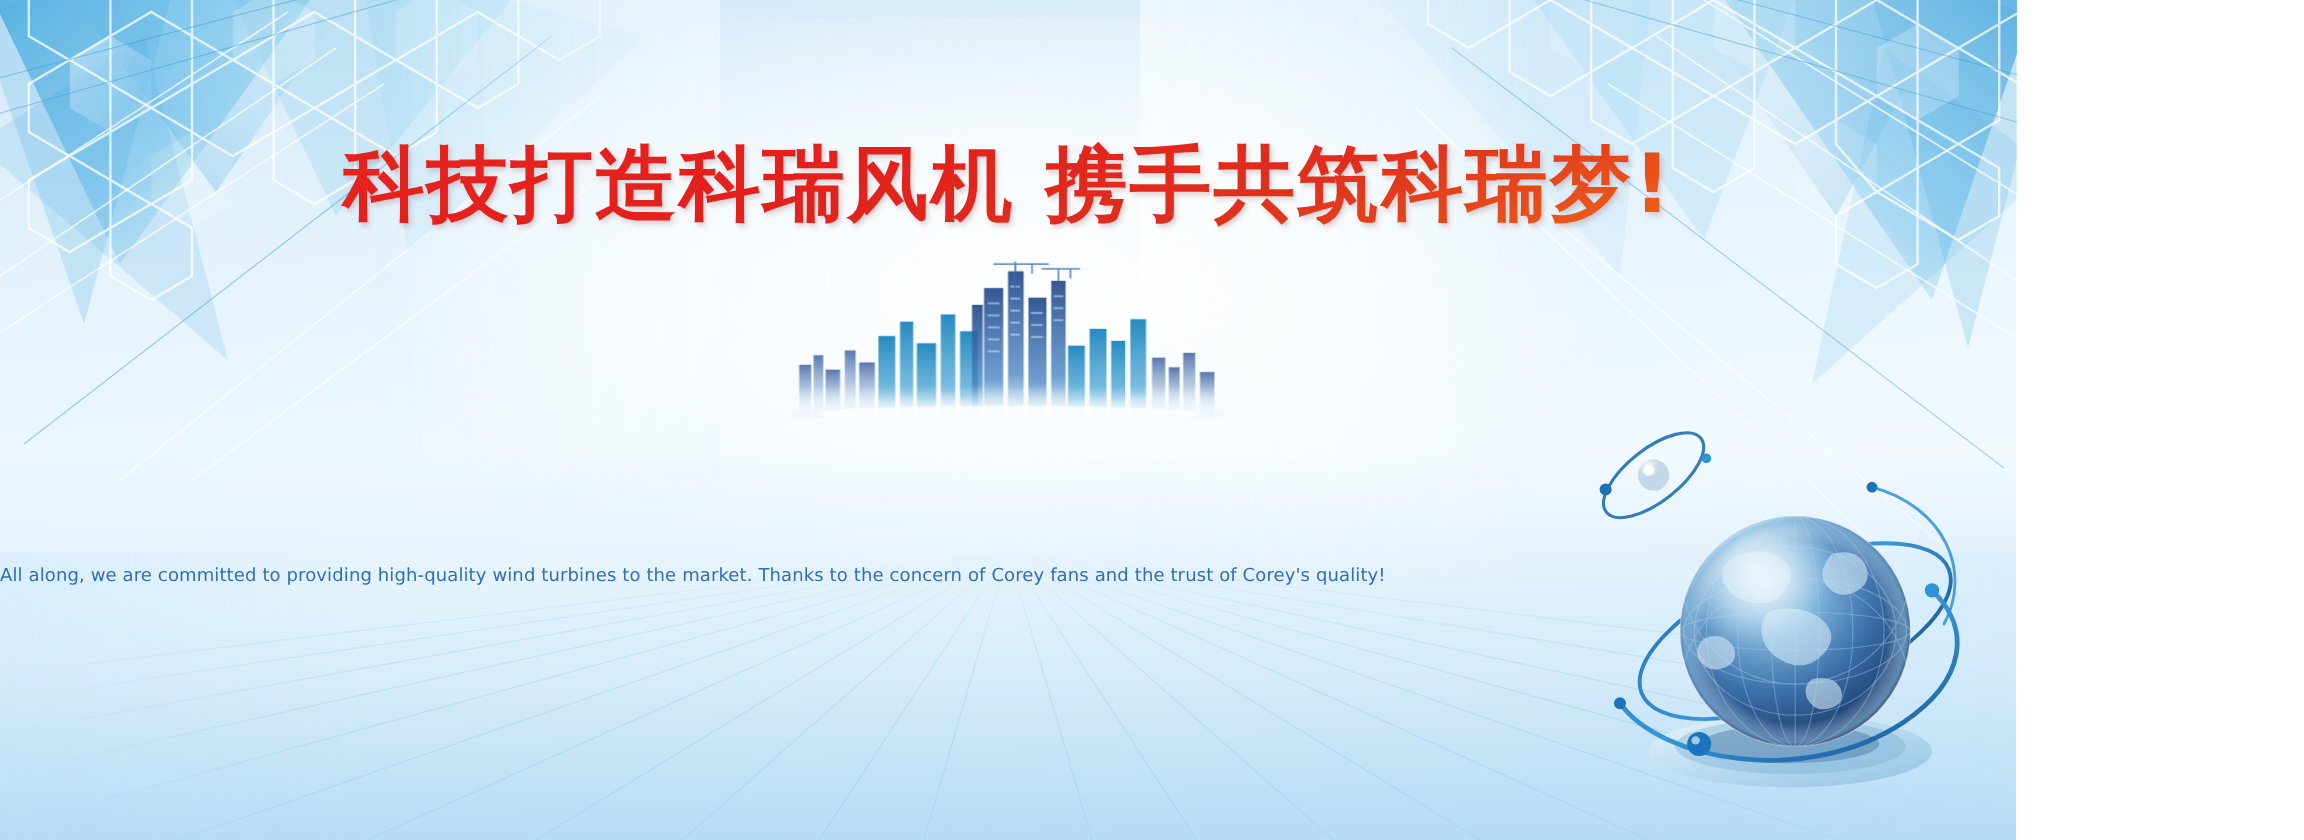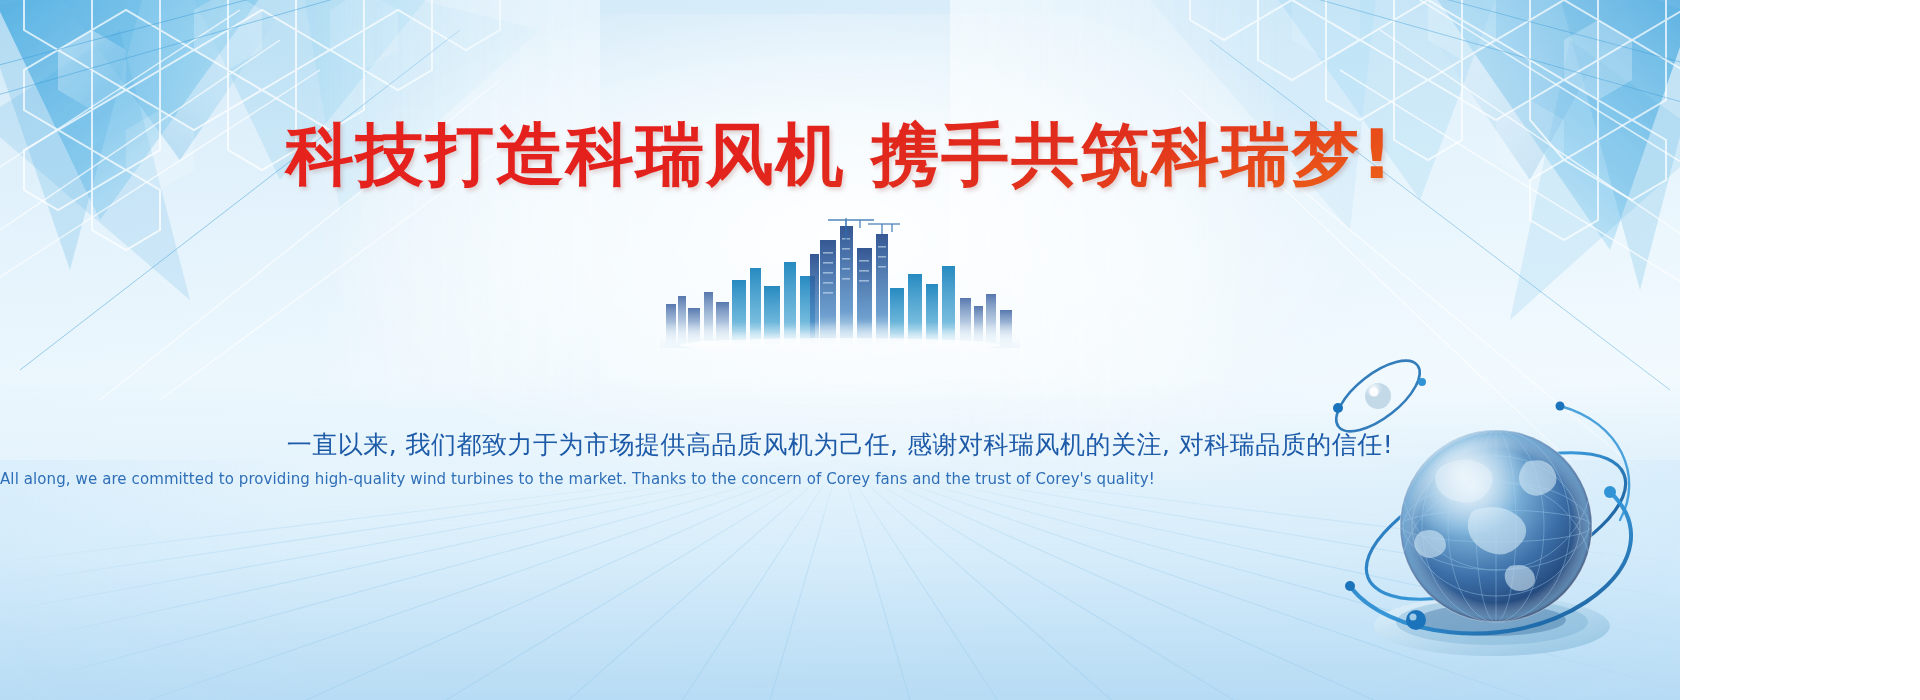--- a/index.html
+++ b/index.html
@@ -424,21 +424,20 @@
       <line x1="232" y1="6" x2="232" y2="14"></line>
     </g>
 
     <rect x="0" y="104" width="360" height="26" fill="url(#baseFade)"></rect>
     <ellipse cx="180" cy="127" rx="160" ry="7" fill="#ffffff" opacity="0.7"></ellipse>
   </svg>
 
   <div class="headline-fallback">科技打造科瑞风机 携手共筑科瑞梦!</div>
   <div class="headline">科技打造科瑞风机 携手共筑科瑞梦!</div>
 
-  <div class="subtitle-cn">一直以来, 我们都致力于为市场提供高品质风机为己任, 感谢对科瑞风机的关注, 对科瑞品质的信任!</div>
   <div class="subtitle-en">All along, we are committed to providing high-quality wind turbines to the market. Thanks to the concern of Corey fans and the trust of Corey's quality!</div>
 
   <svg class="globe-wrap" viewBox="0 0 320 340">
     <defs>
       <radialGradient id="globeBody" cx="38%" cy="30%" r="78%">
         <stop offset="0%" stop-color="#cfe6f6"></stop>
         <stop offset="28%" stop-color="#7fb5dc"></stop>
         <stop offset="60%" stop-color="#3c6fa8"></stop>
         <stop offset="88%" stop-color="#1d3f72"></stop>
         <stop offset="100%" stop-color="#132a52"></stop>

